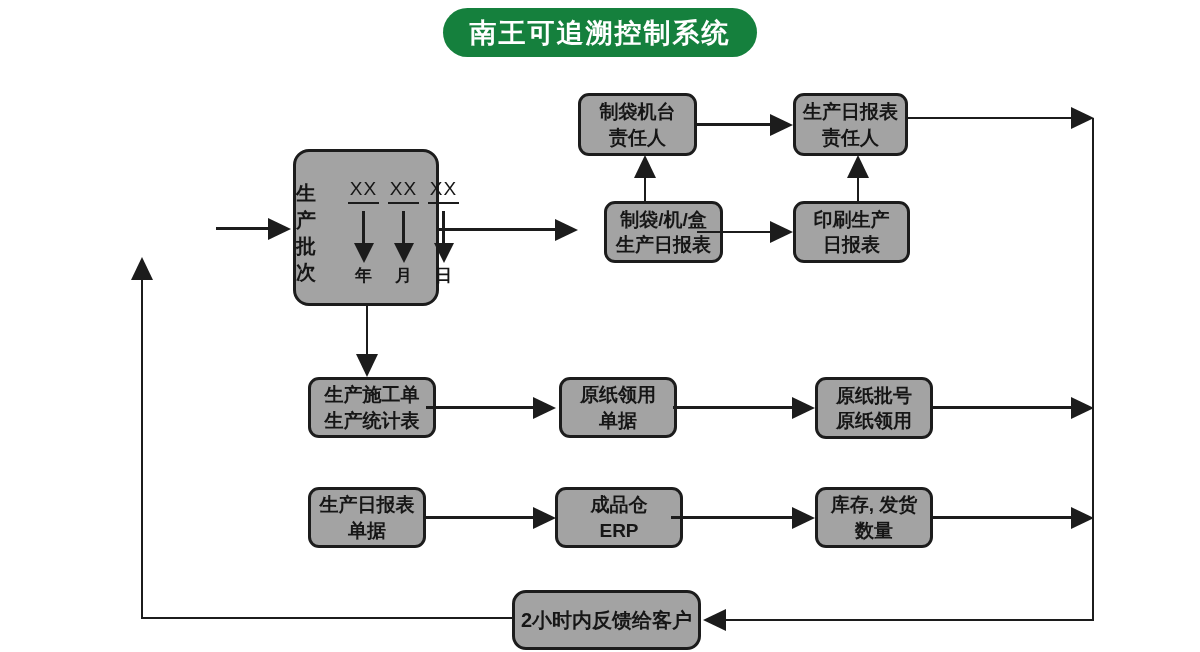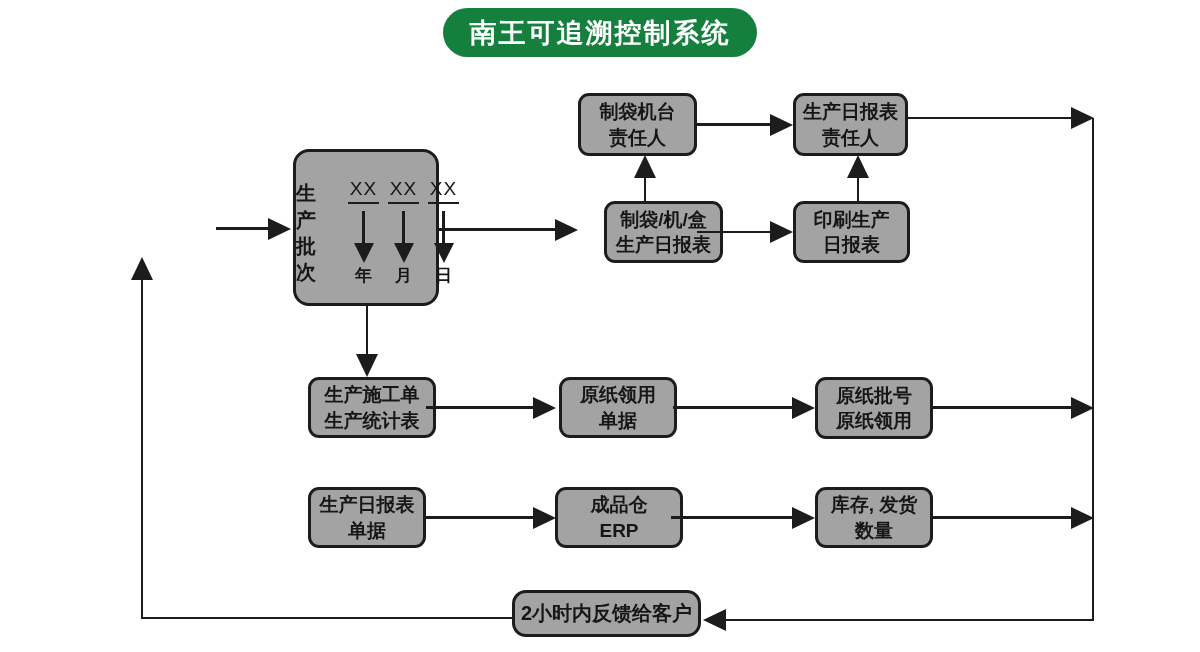--- a/index.html
+++ b/index.html
@@ -87,21 +87,21 @@
   <div class="box" style="left:815px; top:377px; width:118px; height:62px;">原纸批号
 原纸领用</div>
 
   <div class="box" style="left:308px; top:487px; width:118px; height:61px;">生产日报表
 单据</div>
   <div class="box" style="left:555px; top:487px; width:128px; height:61px;">成品仓
 ERP</div>
   <div class="box" style="left:815px; top:487px; width:118px; height:61px;">库存, 发货
 数量</div>
 
-  <div class="box" style="left:512px; top:590px; width:189px; height:47px; border-radius:14px; font-size:20px;">2小时内反馈给客户</div>
+  <div class="box" style="left:512px; top:590px; width:189px; height:60px; border-radius:14px; font-size:20px;">2小时内反馈给客户</div>
 
   <div class="hline" style="left:216px; top:227.25px; width:53px;"></div>
   <div class="ah ah-right" style="left:268px; top:217.5px;"></div>
 
   <div class="hline" style="left:439px; top:228.25px; width:116px;"></div>
   <div class="ah ah-right" style="left:555px; top:218.5px;"></div>
 
   <div class="hline" style="left:697px; top:230.75px; width:73px;"></div>
   <div class="ah ah-right" style="left:770px; top:221px;"></div>
 

